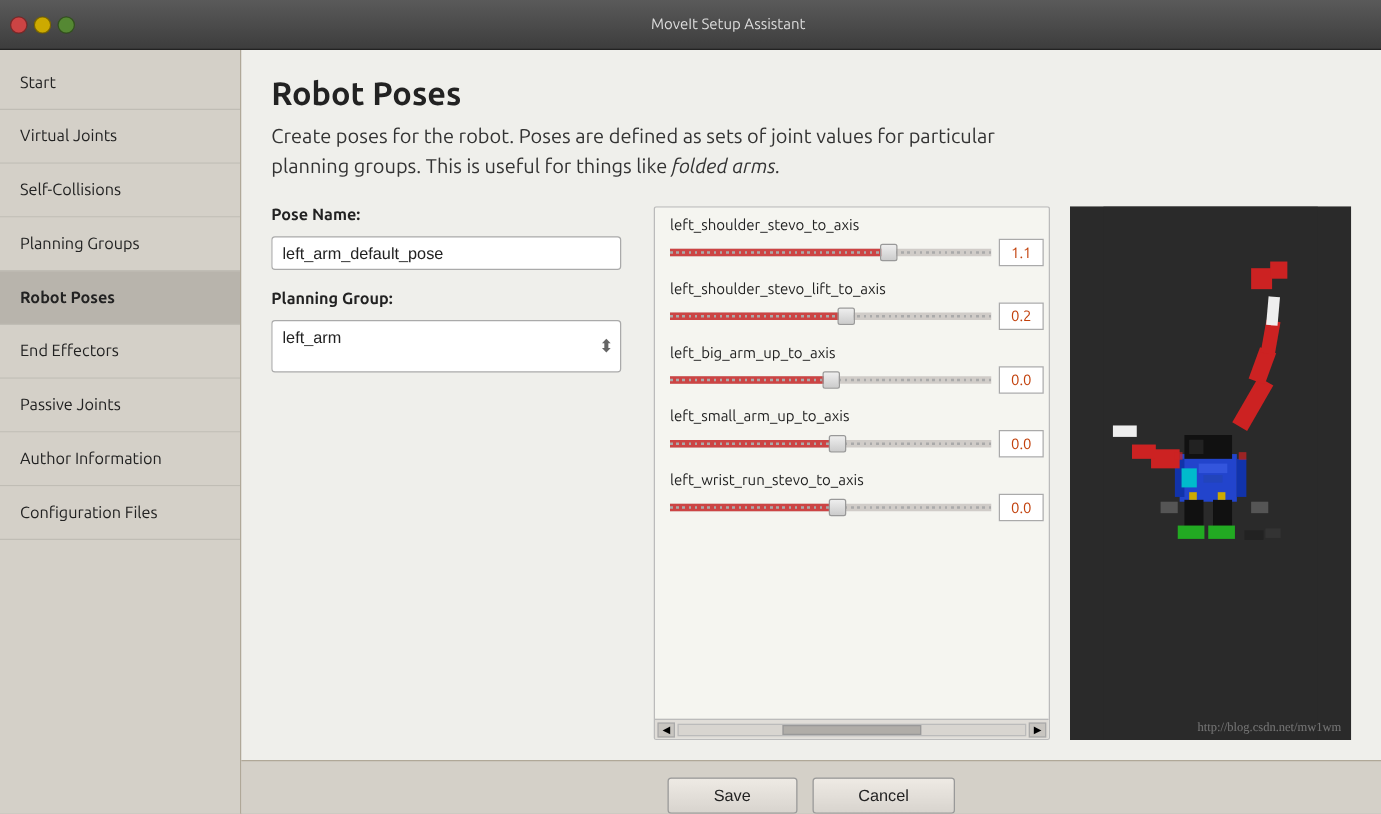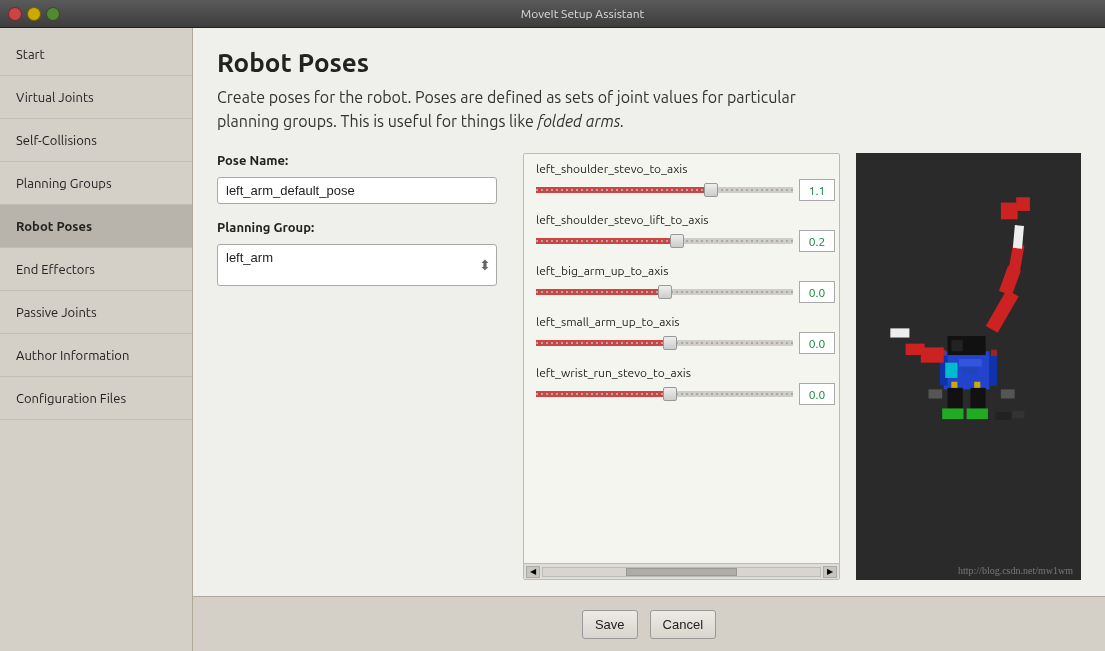--- a/index.html
+++ b/index.html
@@ -6,21 +6,21 @@
     body {
       font-family: 'Ubuntu', 'DejaVu Sans', sans-serif;
       font-size: 13px;
       background: #3c3c3c;
       width: 1105px;
       height: 651px;
       overflow: hidden;
     }
     .title-bar {
       background: linear-gradient(to bottom, #5a5a5a, #3d3d3d);
-      height: 28px;
+      height: 40px;
       display: flex;
       align-items: center;
       padding: 0 8px;
       gap: 8px;
       border-bottom: 1px solid #222;
       justify-content: center;
     }
     .title-bar-buttons {
       display: flex;
       gap: 5px;
@@ -204,21 +204,21 @@
       cursor: pointer;
     }
     .slider-value {
       width: 36px;
       height: 22px;
       border: 1px solid #aaa;
       background: #fff;
       font-size: 12px;
       text-align: center;
       line-height: 22px;
-      color: #15803d;
+      color: #c2410c;
     }
     .scrollbar-h {
       height: 16px;
       border-top: 1px solid #bbb;
       background: #e0ddd8;
       display: flex;
       align-items: center;
       padding: 0 2px;
       gap: 2px;
     }
@@ -265,21 +265,21 @@
     .footer {
       background: #d4d0c8;
       border-top: 1px solid #b0a898;
       height: 55px;
       display: flex;
       align-items: center;
       justify-content: center;
       gap: 12px;
     }
     .footer-btn {
-      padding: 6px 12px;
+      padding: 6px 36px;
       border: 1px solid #999;
       border-radius: 3px;
       background: linear-gradient(to bottom, #eeeae4, #d8d4ce);
       font-size: 13px;
       color: #222;
       cursor: pointer;
     }
     
     .watermark {
       position: absolute;

